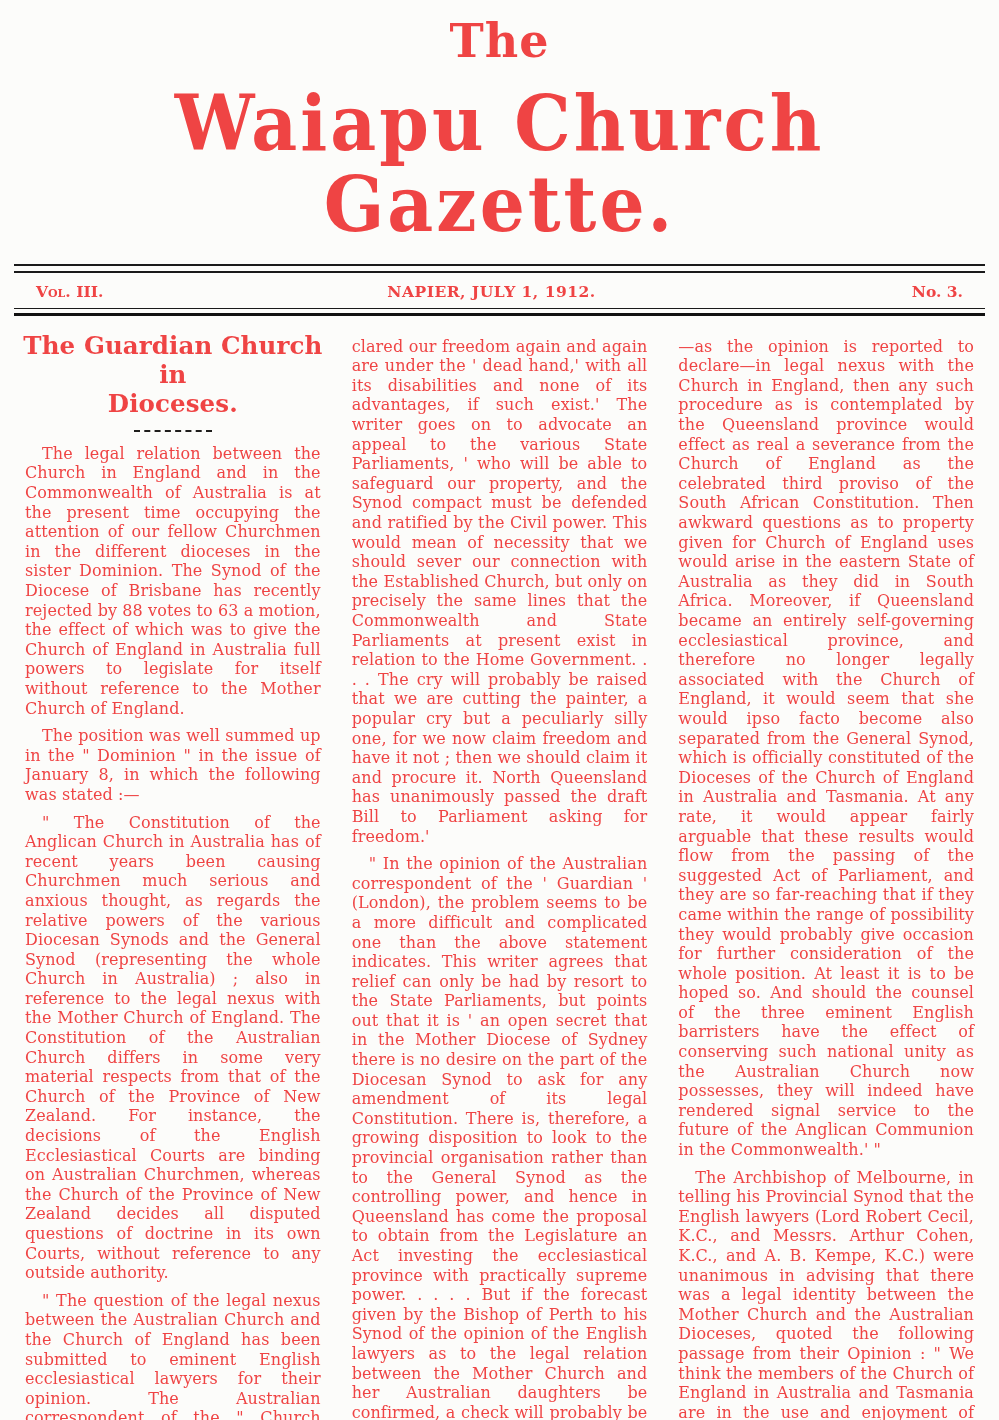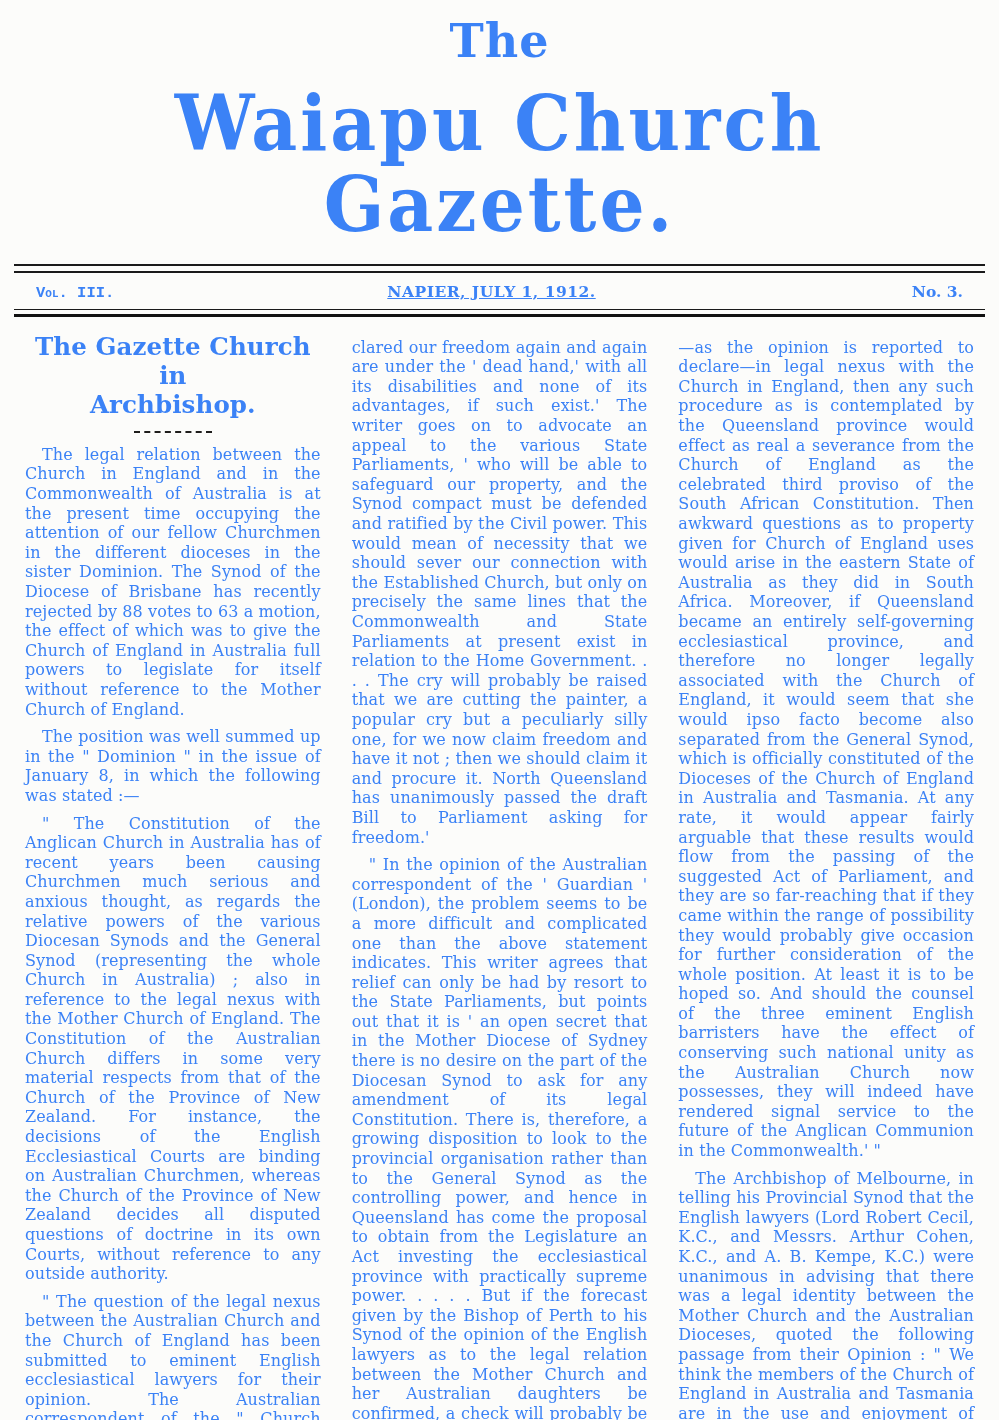--- a/index.html
+++ b/index.html
@@ -5,21 +5,21 @@
   html, body { margin: 0; padding: 0; }
   body {
     width: 999px; height: 1420px;
     background: #f4f4f2;
     font-family: "DejaVu Serif", "Liberation Serif", serif;
   }
   .page {
     position: relative;
     width: 999px; height: 1420px;
     background: #fcfcfa;
-    color: #3b82f6;
+    color: #ef4444;
     overflow: hidden;
   }
   .masthead { text-align: center; padding-top: 16px; }
   .masthead-the {
     font-size: 46px; font-weight: bold; line-height: 1.1;
     letter-spacing: 1px;
   }
   .masthead-title {
     font-size: 71px; font-weight: bold; line-height: 1.05;
     margin-top: 22px; letter-spacing: 3px;
@@ -34,23 +34,22 @@
   }
   .dateline {
     position: relative;
     margin: 0 14px; padding: 9px 8px 7px;
     font-size: 15.5px; font-weight: bold;
     display: flex; justify-content: space-between; align-items: baseline;
   }
   .dateline-center {
     position: absolute; left: 0; right: 16px; text-align: center;
     letter-spacing: 0.5px;
-    text-decoration: underline;
   }
-  .dateline-vol { font-variant: small-caps; font-family: Liberation Mono, monospace; }
+  .dateline-vol { font-variant: small-caps; }
   .rule-double-bottom {
     border-top: 1.5px solid #1a1a1a;
     border-bottom: 3px solid #111;
     height: 4px;
   }
   .columns {
     display: flex; gap: 15px;
     padding: 13px 17px 0;
   }
   .col {
@@ -94,22 +93,22 @@
       <span class="dateline-no">No. 3.</span>
     </div>
 
     <div class="rule-double-bottom"></div>
   </div>
 
   <div class="columns">
 
     <div class="col">
       <h2 class="article-heading">
-        <span>The Gazette Church in</span><br>
-        <span>Archbishop.</span>
+        <span>The Guardian Church in</span><br>
+        <span>Dioceses.</span>
       </h2>
       <div class="heading-rule"></div>
       <p class="indent">The legal relation between the Church in England and in the Commonwealth of Australia is at the present time occupying the attention of our fellow Churchmen in the different dioceses in the sister Dominion. The Synod of the Diocese of Brisbane has recently rejected by 88 votes to 63 a motion, the effect of which was to give the Church of England in Australia full powers to legislate for itself without reference to the Mother Church of England.</p>
       <p class="indent">The position was well summed up in the " Dominion " in the issue of January 8, in which the following was stated :—</p>
       <p class="indent">" The Constitution of the Anglican Church in Australia has of recent years been causing Churchmen much serious and anxious thought, as regards the relative powers of the various Diocesan Synods and the General Synod (representing the whole Church in Australia) ; also in reference to the legal nexus with the Mother Church of England. The Constitution of the Australian Church differs in some very material respects from that of the Church of the Province of New Zealand. For instance, the decisions of the English Ecclesiastical Courts are binding on Australian Churchmen, whereas the Church of the Province of New Zealand decides all disputed questions of doctrine in its own Courts, without reference to any outside authority.</p>
       <p class="indent">" The question of the legal nexus between the Australian Church and the Church of England has been submitted to eminent English ecclesiastical lawyers for their opinion. The Australian correspondent of the " Church Times " (London) recently wrote : ' We have a shrewd notion that the opinions will declare the Church of Australia as at present constituted to be part and parcel of the Church of England as by law established, and that we here who have openly de-</p>
     </div>
 
     <div class="col">
       <p class="no-indent">clared our freedom again and again are under the ' dead hand,' with all its disabilities and none of its advantages, if such exist.' The writer goes on to advocate an appeal to the various State Parliaments, ' who will be able to safeguard our property, and the Synod compact must be defended and ratified by the Civil power. This would mean of necessity that we should sever our connection with the Established Church, but only on precisely the same lines that the Commonwealth and State Parliaments at present exist in relation to the Home Government. . . . The cry will probably be raised that we are cutting the painter, a popular cry but a peculiarly silly one, for we now claim freedom and have it not ; then we should claim it and procure it. North Queensland has unanimously passed the draft Bill to Parliament asking for freedom.'</p>

